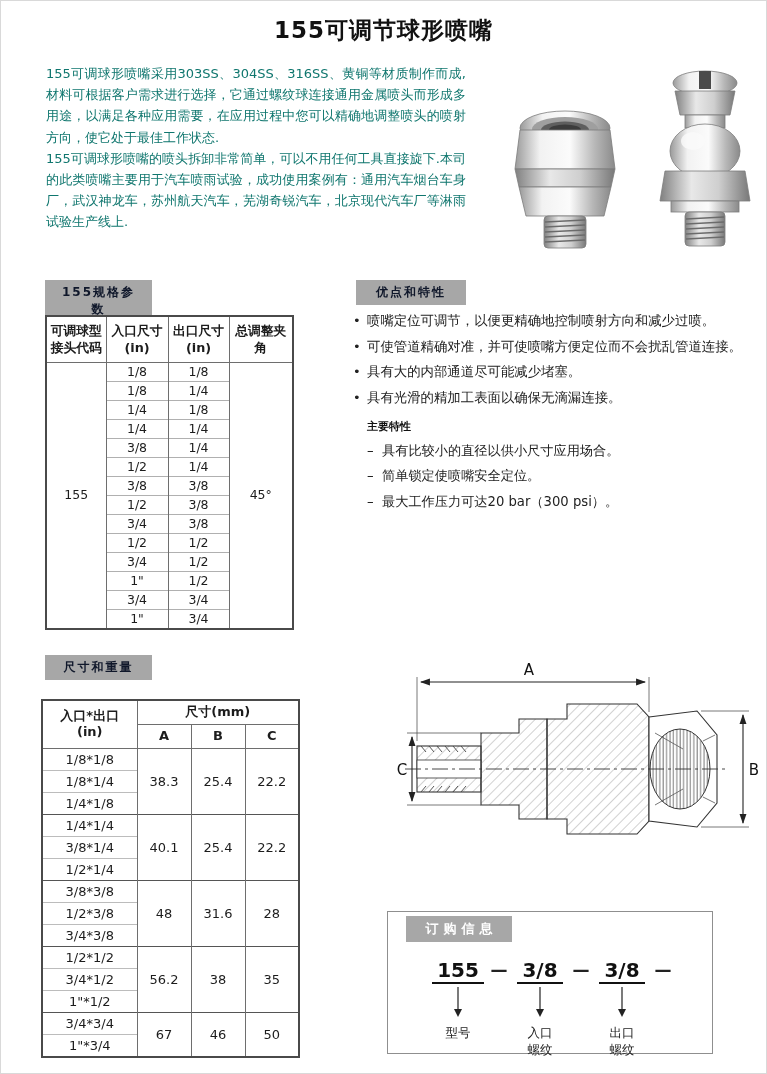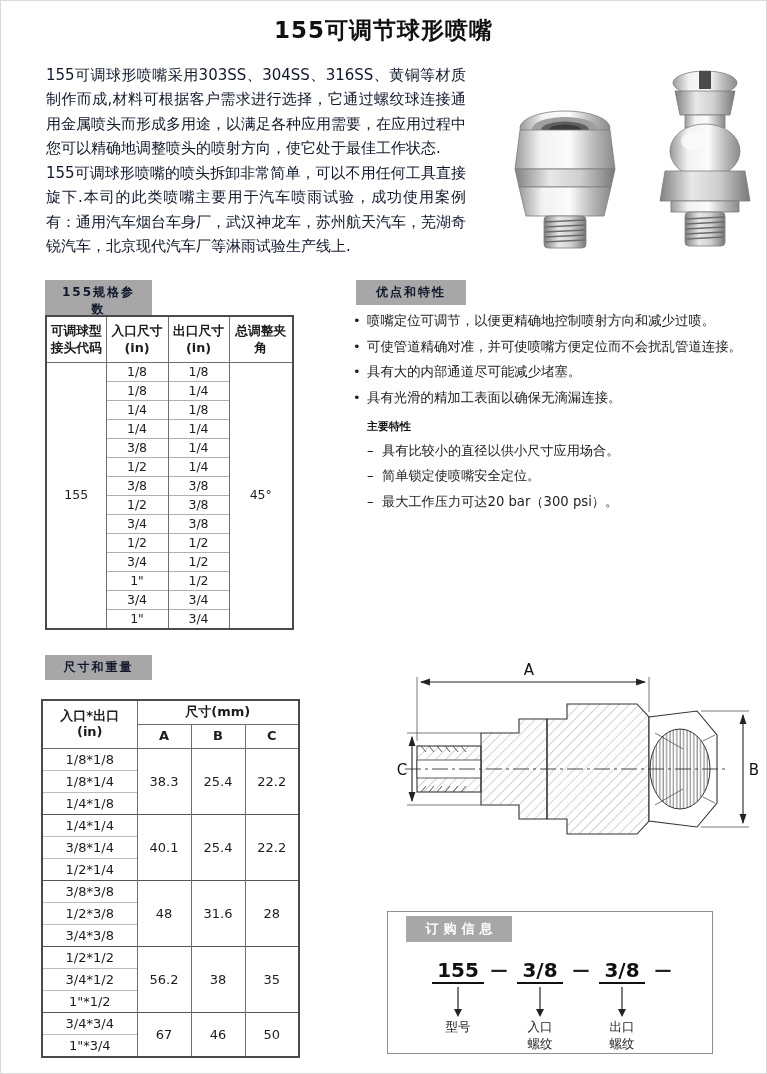--- a/index.html
+++ b/index.html
@@ -10,21 +10,21 @@
     background:#fff; border:1px solid #d9d9d9; overflow:hidden; color:#1c1c1c;
   }
   
   .page-title {
     position:absolute; top:14px; left:0; width:100%;
     text-align:center; font-size:23px; font-weight:bold; letter-spacing:1px; color:#111;
   }
   
   .intro { position:absolute; left:45px; top:62px; width:420px; }
   .intro p {
-    font-size:15px; line-height:1.63; text-align:justify; color:#0f172a;
+    font-size:13px; line-height:1.63; text-align:justify; color:#0f766e;
     text-justify:inter-ideograph;
   }
   
   .photos { position:absolute; left:483px; top:58px; width:282px; height:205px; }
   .photo-left  { position:absolute; left:25px; top:44px; }
   .photo-right { position:absolute; left:165px; top:10px; }
   
   .sec-bar {
     position:absolute; background:#a7a7a7; color:#0f172a; font-weight:bold;
     font-size:12px; letter-spacing:2px; padding:4px 16px; text-align:center;
@@ -88,21 +88,21 @@
     display:flex; justify-content:center; align-items:flex-start; margin-top:16px;
   }
   .part-col { display:flex; flex-direction:column; align-items:center; width:62px; }
   .part-value {
     font-size:20px; font-weight:bold; line-height:24px; color:#111;
     border-bottom:2.5px solid #111; padding:0 5px; min-width:42px; text-align:center;
   }
   .part-sep { font-size:17px; font-weight:bold; line-height:24px; width:20px; text-align:center; color:#222; }
   .part-label {
     font-size:12.5px; white-space:pre-line; text-align:center; line-height:1.35;
-    margin-top:1px; color:#222;
+    margin-top:7px; color:#222;
   }
 </style>
 </head>
 <body>
 
 <div id="page">
 
   <div class="page-title">155可调节球形喷嘴</div>
 
   <div class="intro">

